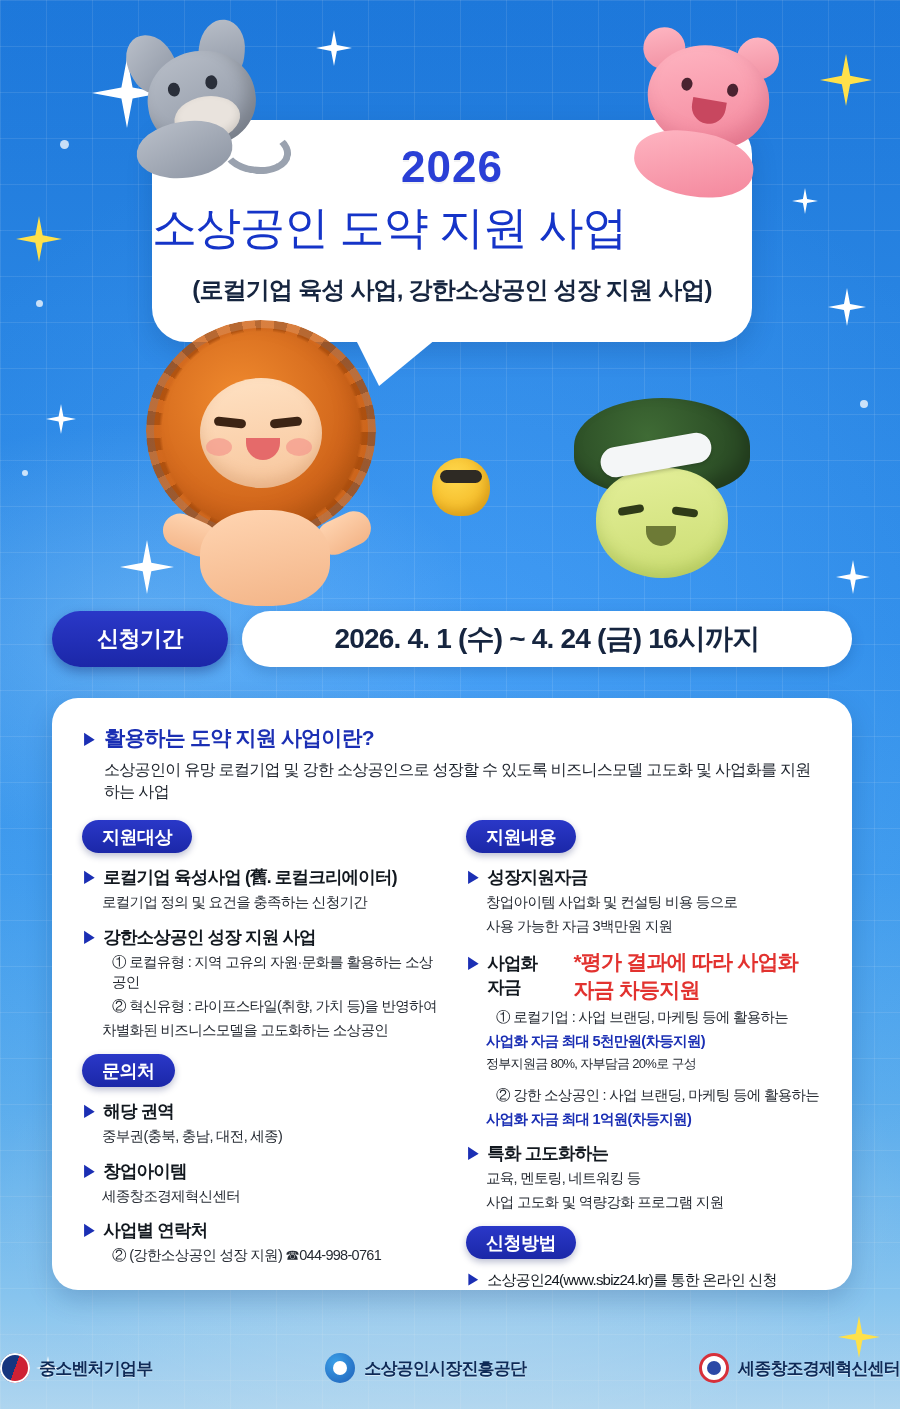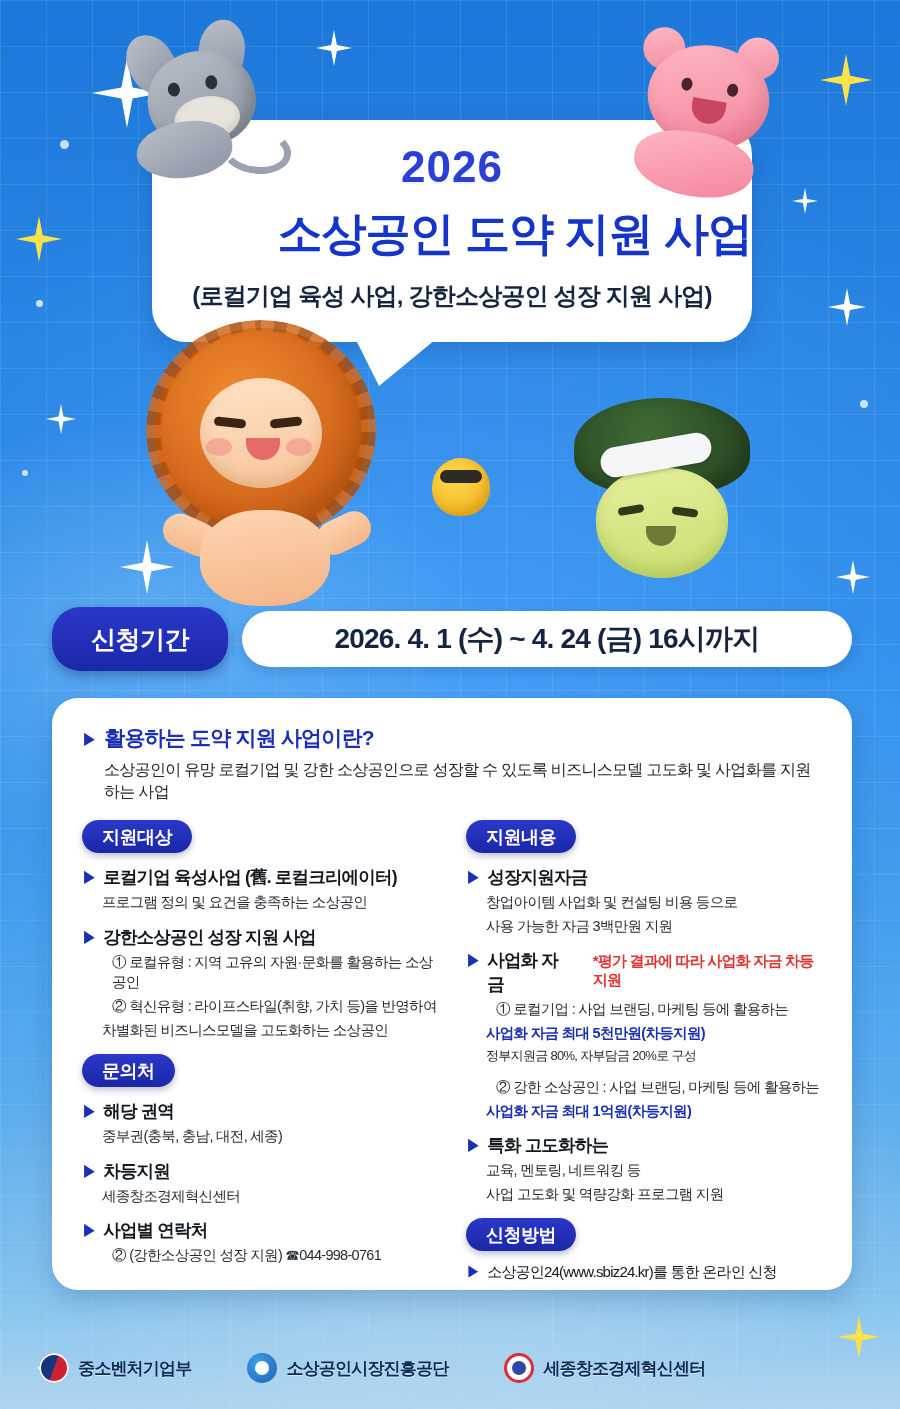--- a/index.html
+++ b/index.html
@@ -65,24 +65,24 @@
   .bub-year {
     text-align: center;
     margin-top: 22px;
     font-size: 44px;
     font-weight: 800;
     letter-spacing: 1px;
     color: #2a3fd6;
     text-shadow: 0 2px 0 rgba(0,0,0,0.05);
   }
   .bub-title {
-    text-align: right;
-    margin-top: 12px;
+    text-align: left;
+    margin-top: 6px;
     font-size: 45px;
-    font-weight: 700;
+    font-weight: 400;
     color: #1534c8;
     letter-spacing: -1px;
   }
   .bub-sub {
     text-align: center;
     margin-top: 16px;
     font-size: 24px;
     font-weight: 800;
     color: #16253f;
     letter-spacing: -0.8px;
@@ -236,23 +236,23 @@
     box-shadow: 0 2px 4px rgba(0,0,0,0.2);
     transform: rotate(-10deg);
   }
 
   
   .period-row {
     position: absolute; left: 52px; top: 610px; width: 800px; height: 58px; z-index: 7;
     display: flex; align-items: center; gap: 14px;
   }
   .period-badge {
-    width: 176px; height: 64px; border-radius: 28px;
+    width: 176px; height: 56px; border-radius: 28px;
     background: linear-gradient(180deg, #2a38c8, #1b27a8);
-    color: #ffffff; font-size: 25px; font-weight: 800; letter-spacing: -0.5px;
+    color: #ffffff; font-size: 22px; font-weight: 800; letter-spacing: -0.5px;
     display: flex; align-items: center; justify-content: center;
     box-shadow: 0 5px 12px rgba(10,20,90,0.35);
   }
   .period-value {
     flex: 1; height: 56px; border-radius: 28px;
     background: #ffffff; color: #16253f;
     font-size: 28px; font-weight: 800; letter-spacing: -0.8px;
     display: flex; align-items: center; justify-content: center;
     box-shadow: 0 5px 14px rgba(10,50,110,0.20);
   }
@@ -284,34 +284,34 @@
     color: #fff; font-size: 18px; font-weight: 800; letter-spacing: -0.5px;
     box-shadow: 0 3px 7px rgba(10,20,90,0.28);
   }
 
   .blk { margin-top: 12px; }
   .hd {
     display: flex; gap: 7px; align-items: baseline;
     font-size: 17.5px; font-weight: 800; color: #12181f; letter-spacing: -0.8px;
   }
   .hd .tri { color: #1b2fb4; }
-  .hd .red { color: #e2322f; font-size: 15px; font-weight: 800; margin-left: 18px; }
+  .hd .red { color: #e2322f; font-size: 21px; font-weight: 800; margin-left: 18px; }
   .ln {
     margin-left: 20px; margin-top: 3px;
     font-size: 14.5px; color: #262b33; letter-spacing: -0.7px; line-height: 1.42;
   }
   .ln.ind { margin-left: 30px; }
   .ln.ind2 { }
   .blue-b { color: #1b2fb4; font-weight: 800; }
   .small { font-size: 13px; }
 
   
   .footer {
     position: absolute; left: 0; right: 0; bottom: 26px; z-index: 7;
-    display: flex; align-items: center; justify-content: flex-start; gap: 56px; padding-left: 39px;
+    display: flex; align-items: center; justify-content: space-between; gap: 56px;
   }
   .logo { display: flex; align-items: center; gap: 9px; }
   .logo .mark { width: 30px; height: 30px; border-radius: 50%; position: relative; }
   .mark.taegeuk {
     background: conic-gradient(from 200deg, #16357f 0deg 180deg, #cf2134 180deg 360deg);
     box-shadow: inset 0 0 0 2px #fff;
   }
   .mark.sbiz { background: radial-gradient(circle at 35% 32%, #3aa0e8, #1f5fb8); }
   .mark.sbiz:after {
     content:""; position:absolute; left:8px; top:8px; width:14px; height:14px;
@@ -423,21 +423,21 @@
 
     <div class="col">
 
       <div class="pill">지원대상</div>
 
       <div class="blk">
         <div class="hd">
           <span class="tri">▶</span>
           <span>로컬기업 육성사업 (舊. 로컬크리에이터)</span>
         </div>
-        <div class="ln">프로그램 정의 및 요건을 충족하는 소상공인</div>
+        <div class="ln">로컬기업 정의 및 요건을 충족하는 신청기간</div>
       </div>
 
       <div class="blk">
         <div class="hd">
           <span class="tri">▶</span>
           <span>강한소상공인 성장 지원 사업</span>
         </div>
         <div class="ln ind">① 로컬유형 : 지역 고유의 자원·문화를 활용하는 소상공인</div>
         <div class="ln ind">② 혁신유형 : 라이프스타일(취향, 가치 등)을 반영하여</div>
         <div class="ln ind2">차별화된 비즈니스모델을 고도화하는 소상공인</div>
@@ -450,21 +450,21 @@
         <div class="hd">
           <span class="tri">▶</span>
           <span>해당 권역</span>
         </div>
         <div class="ln">중부권(충북, 충남, 대전, 세종)</div>
       </div>
 
       <div class="blk">
         <div class="hd">
           <span class="tri">▶</span>
-          <span>차등지원</span>
+          <span>창업아이템</span>
         </div>
         <div class="ln">세종창조경제혁신센터</div>
       </div>
 
       <div class="blk">
         <div class="hd">
           <span class="tri">▶</span>
           <span>사업별 연락처</span>
         </div>
         <div class="ln ind">② (강한소상공인 성장 지원) ☎044-998-0761</div>

